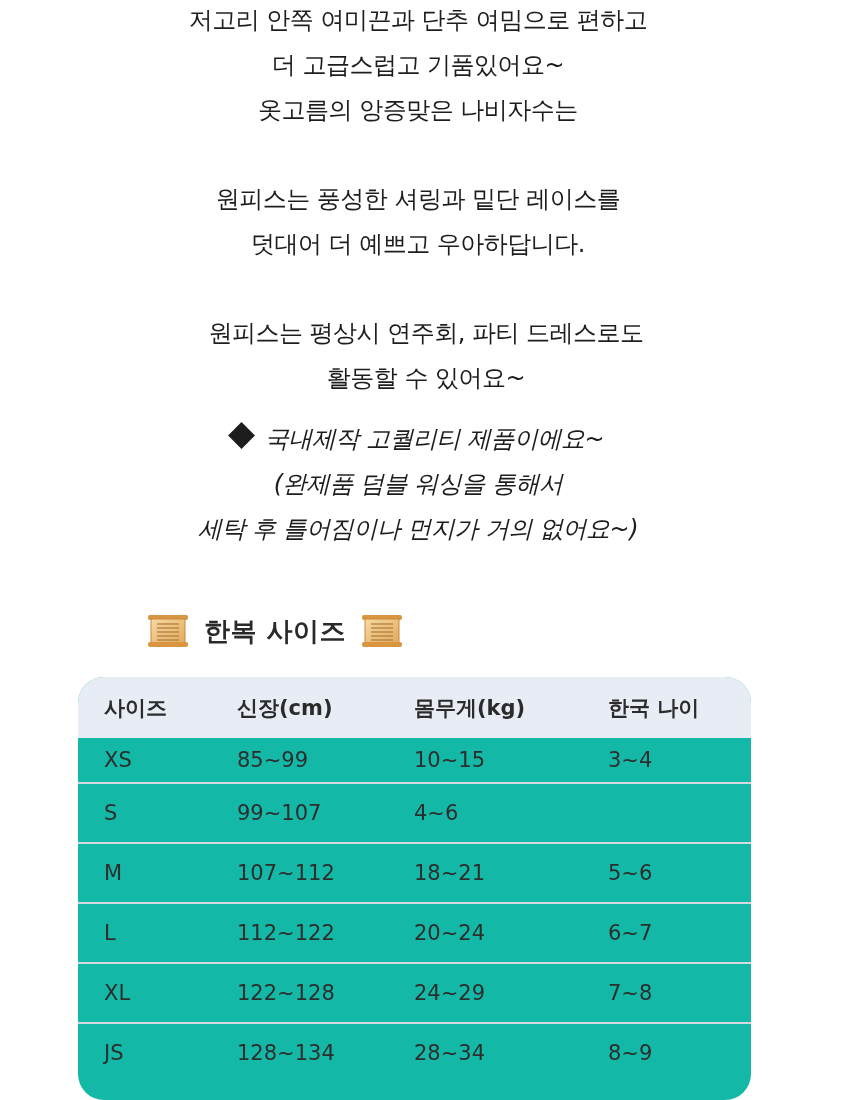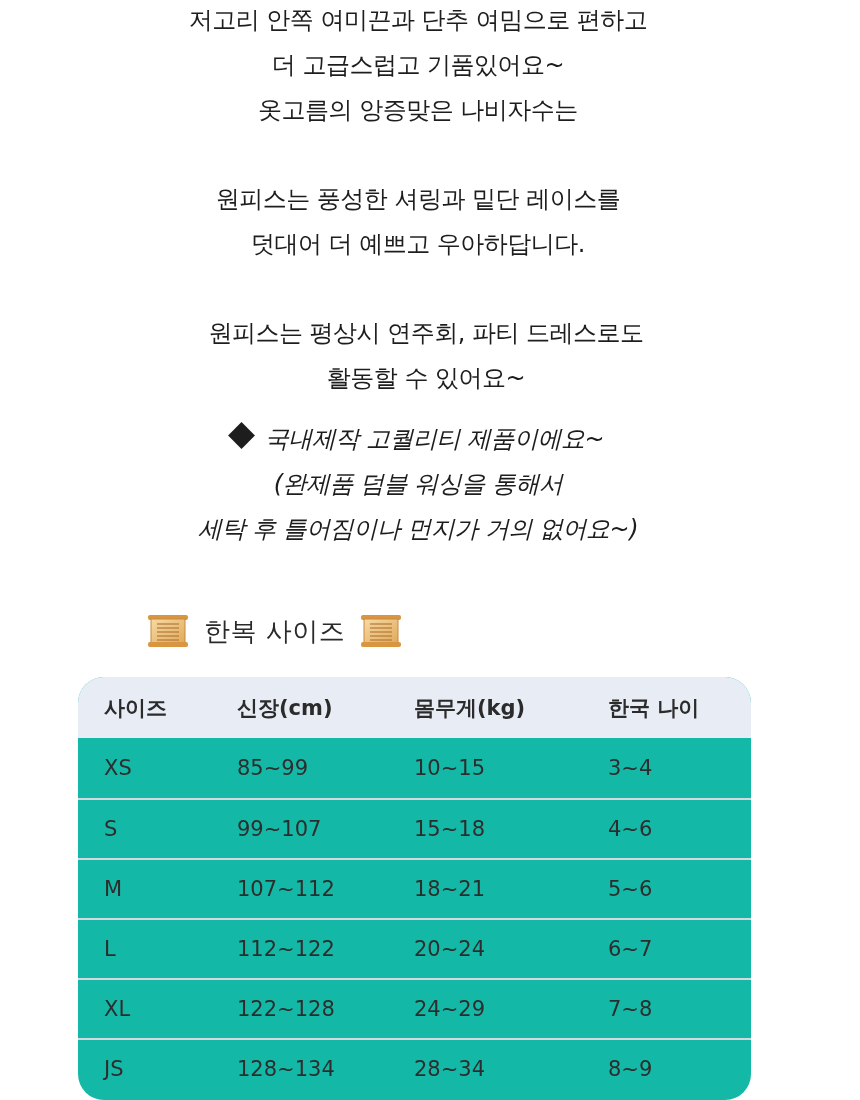--- a/index.html
+++ b/index.html
@@ -14,35 +14,35 @@
     color: #1d1d1d;
   }
   .diamond {
     display: inline-block; width: 19px; height: 19px; background: #1d1d1d;
     transform: rotate(45deg); margin-right: 14px; vertical-align: 2px;
   }
   .title-row {
     position: absolute; left: 146px; top: 608px; height: 46px;
     display: flex; align-items: center; gap: 14px;
   }
-  .title-text { font-size: 26px; font-weight: normal; color: #2a2a2a; letter-spacing: 0.5px; }
+  .title-text { font-size: 26px; font-weight: bold; color: #2a2a2a; letter-spacing: 0.5px; }
   .scroll-icon { width: 44px; height: 40px; display: block; }
   .table {
     position: absolute; left: 78px; top: 677px; width: 673px; height: 423px;
     border-radius: 26px 26px 26px 26px; overflow: hidden; background: #14b8a6;
   }
   .thead {
     height: 61px; background: #e8edf5; display: flex; align-items: center;
     font-size: 21px; font-weight: bold; color: #2b2b2b;
   }
   .row {
     height: 60px; display: flex; align-items: center; font-size: 21px; color: #2d2d2d;
     border-top: 2px solid #d5d8dd; box-sizing: border-box;
   }
-  .row.first { border-top: none; height: 60px; justify-content: flex-end; }
+  .row.first { border-top: none; height: 44px; justify-content: flex-end; }
   .c1 { width: 159px; padding-left: 26px; box-sizing: border-box; }
   .c2 { width: 177px; }
   .c3 { width: 194px; }
   .c4 { width: 143px; }
 </style>
 </head>
 <body>
 
 <div class="desc" style="top:-2px;">
   <div>저고리 안쪽 여미끈과 단추 여밈으로 편하고</div>
@@ -111,21 +111,20 @@
   </div>
   <div class="row first">
     <div class="c1">XS</div>
     <div class="c2">85~99</div>
     <div class="c3">10~15</div>
     <div class="c4">3~4</div>
   </div>
   <div class="row">
     <div class="c1">S</div>
     <div class="c2">99~107</div>
-    <div class="c3">15~18</div>
     <div class="c4">4~6</div>
   </div>
   <div class="row">
     <div class="c1">M</div>
     <div class="c2">107~112</div>
     <div class="c3">18~21</div>
     <div class="c4">5~6</div>
   </div>
   <div class="row">
     <div class="c1">L</div>

